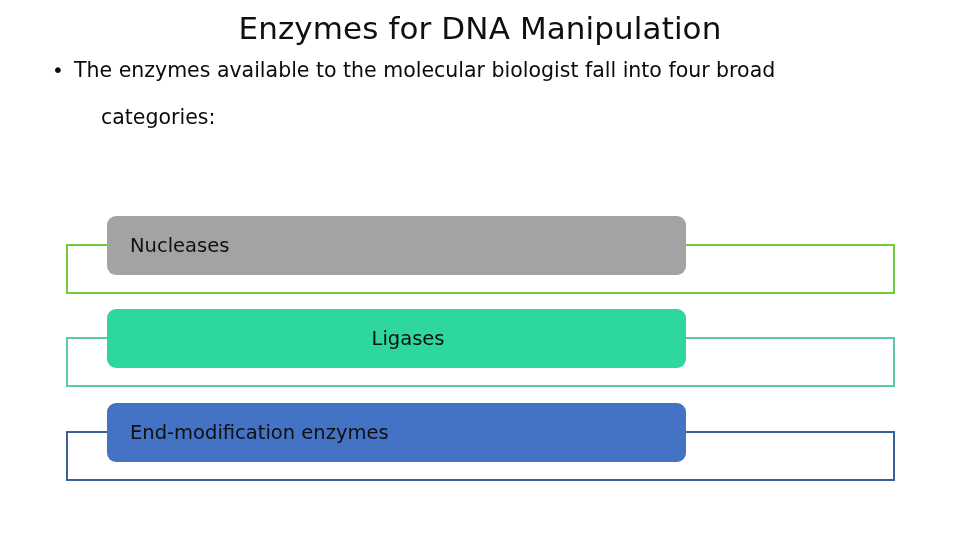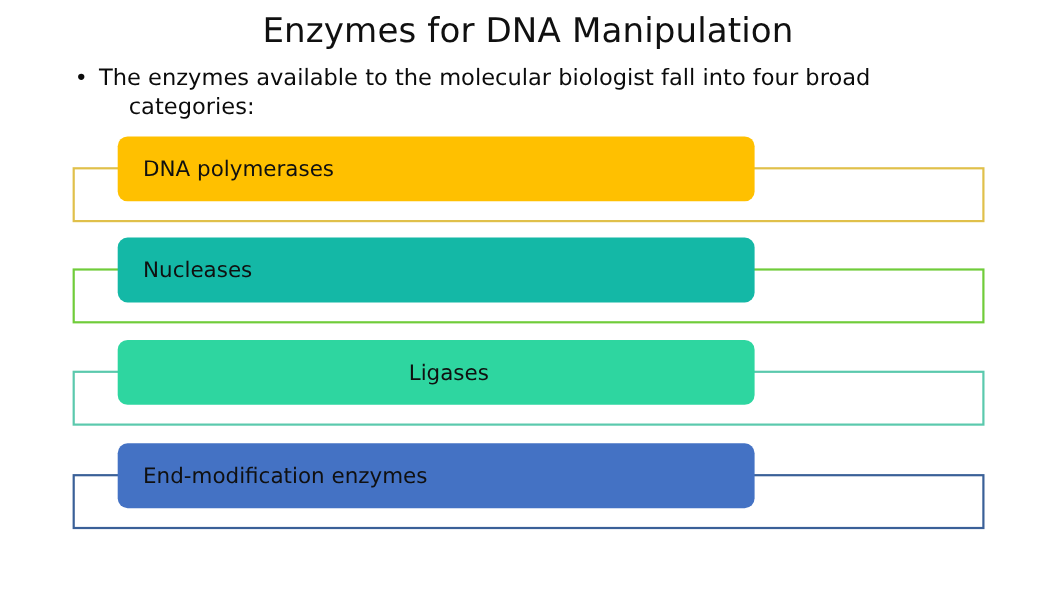--- a/index.html
+++ b/index.html
@@ -34,21 +34,21 @@
     font-weight: 400;
     line-height: 40px;
     letter-spacing: 0.1px;
     color: #101010;
     white-space: nowrap;
   }
 
   
   .bullet-block {
     position: absolute;
-    left: 68px;
+    left: 52px;
     top: 57px;
     width: 830px;
     font-size: 20.5px;
     line-height: 27px;
     color: #0b0b0b;
   }
   .bullet-row {
     display: block;
     position: relative;
     padding-left: 22px;
@@ -61,20 +61,21 @@
     font-size: 20px;
     line-height: 27px;
   }
   .bullet-text {
     display: inline;
   }
   .bullet-cont {
     display: block;
     padding-left: 27px;
     text-indent: 0;
+    margin-top: 20px;
   }
 
   
   .process-list {
     position: absolute;
     left: 0;
     top: 0;
     width: 960px;
     height: 540px;
   }
@@ -132,30 +133,24 @@
 
   <div class="bullet-block">
     <div class="bullet-row">
       <span class="bullet-mark">•</span><span class="bullet-text">The enzymes available to the molecular biologist fall into four broad</span>
       <span class="bullet-cont">categories:</span>
     </div>
   </div>
 
   <div class="process-list">
 
-    <div class="process-row" id="row-0">
-      <div class="row-outline" style="border-color: rgb(224, 192, 74);"></div>
-      <div class="row-chip" style="background: rgb(255, 192, 0);">
-        <span class="row-label">DNA polymerases</span>
-      </div>
-    </div>
 
     <div class="process-row" id="row-1">
       <div class="row-outline" style="border-color: rgb(112, 204, 58);"></div>
-      <div class="row-chip" style="background: #14b8a6;">
+      <div class="row-chip" style="background: #a3a3a3;">
         <span class="row-label">Nucleases</span>
       </div>
     </div>
 
     <div class="process-row" id="row-2">
       <div class="row-outline" style="border-color: rgb(91, 201, 173);"></div>
       <div class="row-chip" style="background: rgb(46, 214, 160); justify-content: center;">
         <span class="row-label">Ligases</span>
       </div>
     </div>

